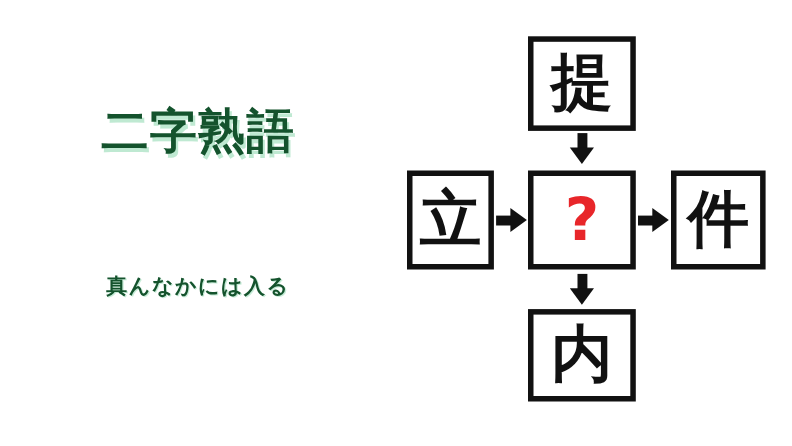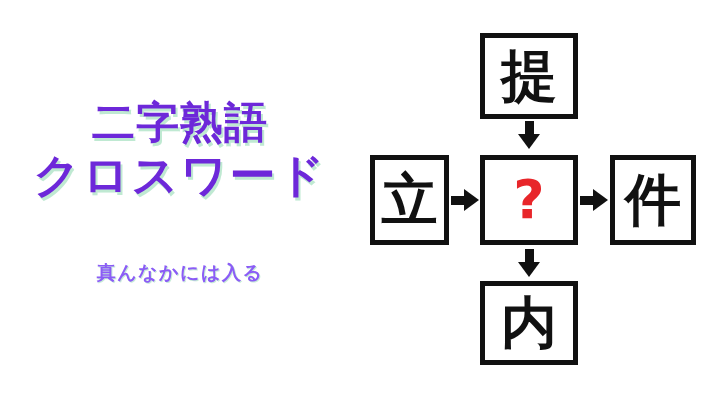--- a/index.html
+++ b/index.html
@@ -22,26 +22,26 @@
   
   .title-block {
     position: absolute;
     left: 0;
     top: 96px;
     width: 360px;
     text-align: center;
   }
 
   .title-line {
-    font-family: Liberation Sans, sans-serif;
+    font-family: Liberation Mono, monospace;
     font-weight: 700;
     font-size: 43px;
     line-height: 53px;
     letter-spacing: 1px;
-    color: #6d28d9;
+    color: #14532d;
     text-shadow: 2px 3px 0 rgba(170, 225, 195, 0.75);
     white-space: nowrap;
   }
   .title-line.line2 {
     font-size: 46px;
     letter-spacing: 2px;
   }
 
   .subtitle-block {
     position: absolute;
@@ -49,24 +49,23 @@
     top: 248px;
     width: 360px;
     text-align: center;
   }
   .subtitle-line {
     font-family: "DejaVu Sans", "Liberation Sans", sans-serif;
     font-weight: 700;
     font-size: 19px;
     line-height: 25px;
     letter-spacing: 1.5px;
-    color: #8b5cf6;
+    color: #14532d;
     text-shadow: 1px 1px 0 rgba(175, 228, 200, 0.7);
     white-space: nowrap;
-    margin-top: 12px;
   }
 
   
   .puzzle-cell {
     position: absolute;
     box-sizing: border-box;
     border: 5px solid #111111;
     background: #ffffff;
     display: flex;
     align-items: center;
@@ -146,21 +145,20 @@
   #arrow-left-to-center   { left: 451px; top: 189px; }
   #arrow-center-to-right  { left: 580px; top: 189px; }
 </style>
 </head>
 <body>
 
 <div id="stage">
 
   <div class="title-block">
     <div class="title-line line1">二字熟語</div>
-    <div class="title-line line2">クロスワード</div>
   </div>
 
   <div class="subtitle-block">
     <div class="subtitle-line">真んなかには入る</div>
   </div>
 
   <div id="cell-top" class="puzzle-cell">
     <span class="cell-glyph">提</span>
   </div>
 

